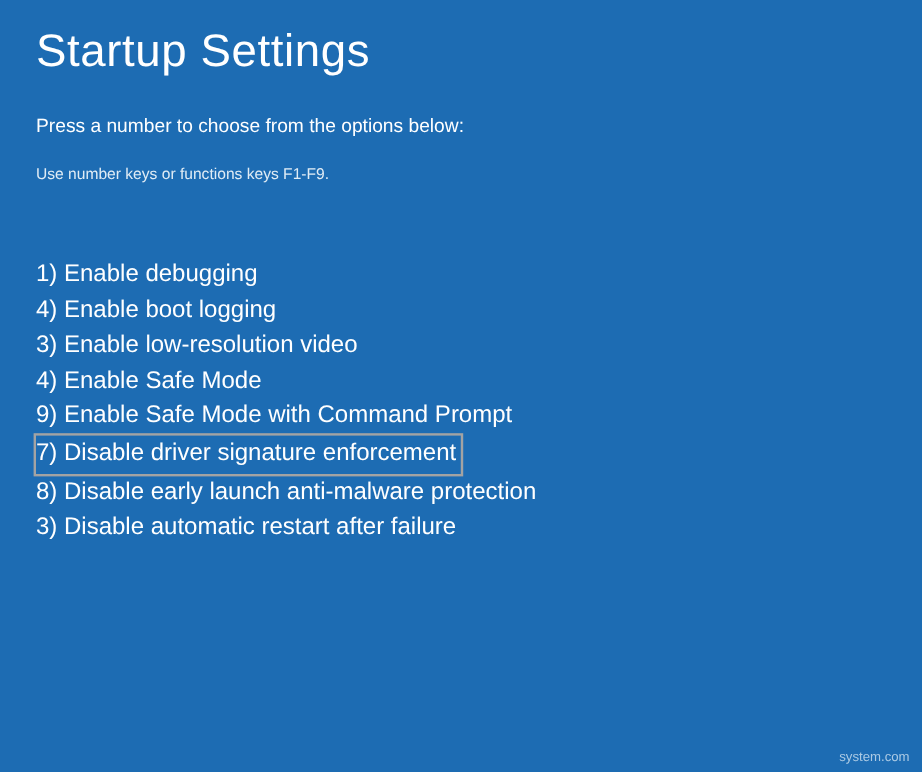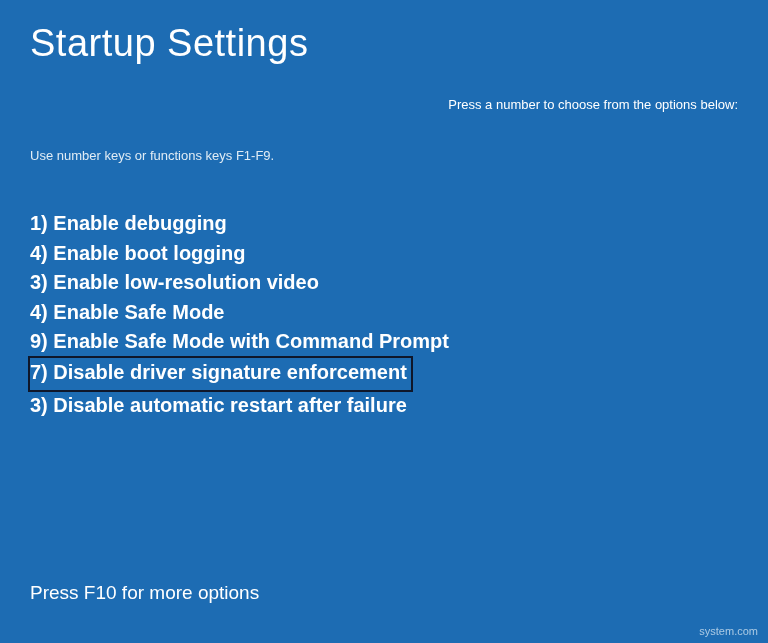--- a/index.html
+++ b/index.html
@@ -17,46 +17,45 @@
       overflow: hidden;
       position: relative;
     }
     .title {
       font-size: 38px;
       font-weight: 300;
       margin-bottom: 32px;
       letter-spacing: 0.5px;
     }
     .subtitle {
-      font-size: 13px;
+      font-size: 16px;
       font-weight: 300;
-      margin-bottom: 36px;
-      text-align: right;
+      margin-bottom: 22px;
     }
     .hint {
       font-size: 13px;
       font-weight: 300;
-      margin-bottom: 46px;
+      margin-bottom: 62px;
       color: #e0ecf5;
     }
     .options {
       list-style: none;
       margin-bottom: 100px;
     }
     .option-item {
       font-size: 20px;
-      font-weight: 700;
+      font-weight: 400;
       line-height: 1.48;
       display: inline-block;
     }
     .option-row {
       display: block;
     }
     .highlighted {
-      border: 2px solid #0f172a;
+      border: 2px solid #a3a3a3;
       padding: 0 4px 2px 0;
       margin-left: -2px;
       margin-top: -1px;
       margin-bottom: -1px;
     }
     .footer {
       position: absolute;
       bottom: 36px;
       left: 30px;
     }
@@ -83,20 +82,20 @@
 
 <p class="hint">Use number keys or functions keys F1-F9.</p>
 
 <div class="options" id="options-container">
     <div class="option-row"><span class="option-item">1) Enable debugging</span></div>
     <div class="option-row"><span class="option-item">4) Enable boot logging</span></div>
     <div class="option-row"><span class="option-item">3) Enable low-resolution video</span></div>
     <div class="option-row"><span class="option-item">4) Enable Safe Mode</span></div>
     <div class="option-row"><span class="option-item">9) Enable Safe Mode with Command Prompt</span></div>
     <div class="option-row"><span class="option-item highlighted">7) Disable driver signature enforcement</span></div>
+    <div class="option-row"><span class="option-item">8) Disable early launch anti-malware protection</span></div>
     <div class="option-row"><span class="option-item">3) Disable automatic restart after failure</span></div>
   </div>
 
 <div class="footer">
-  <p class="footer-line">Press F10 for more options</p>
 </div>
 
 <div class="watermark">system.com</div>
 
 </body></html>

